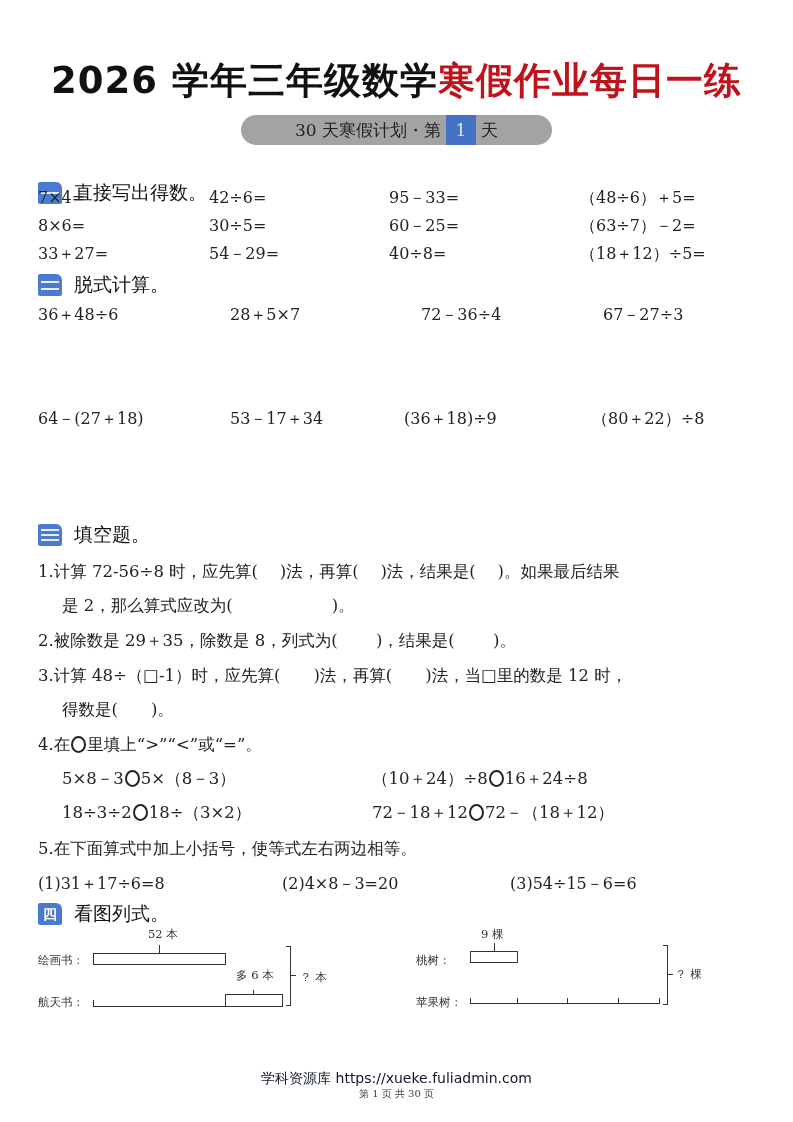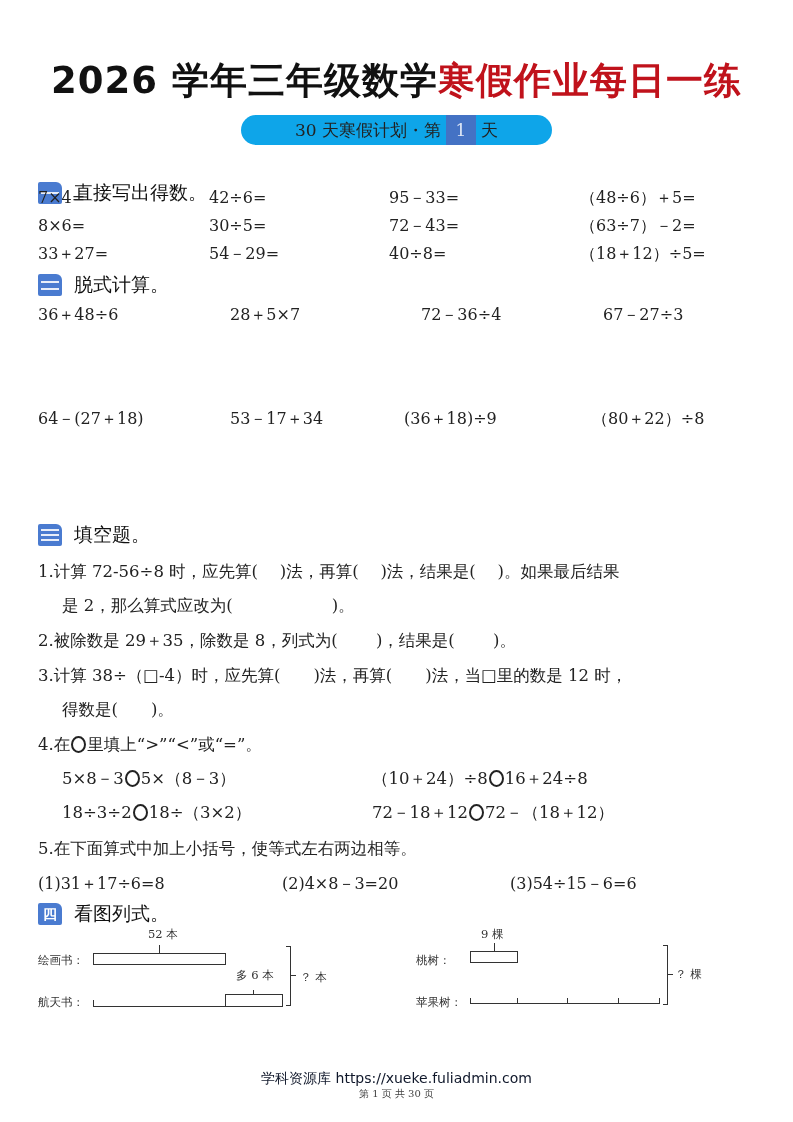--- a/index.html
+++ b/index.html
@@ -9,21 +9,21 @@
     .title {
       position: absolute; left: 0; top: 58px; width: 793px; text-align: center;
       font-family: "DejaVu Sans", "Liberation Sans", sans-serif;
       font-weight: bold; font-size: 37px; letter-spacing: 1px; line-height: 46px;
     }
     .title .black { color: #111; }
     .title .red { color: #c0121b; }
 
     .plan-pill {
       position: absolute; left: 241px; top: 115px; width: 311px; height: 30px;
-      background: #0ea5e9; border-radius: 15px;
+      background: #a3a3a3; border-radius: 15px;
       display: flex; align-items: center; justify-content: center;
       font-size: 17px; color: #222;
     }
     .plan-pill .daybox {
       display: inline-block; background: #4472c4; color: #dfe7f5;
       width: 30px; height: 30px; line-height: 30px; text-align: center; margin: 0 5px;
     }
 
     .sec-head {
       position: absolute; left: 38px; height: 26px; display: flex; align-items: center;
@@ -79,21 +79,21 @@
 </div>
 <div class="row" style="top:187px;">
   <span class="cell" style="left:38px">7×4=</span>
   <span class="cell" style="left:209px">42÷6=</span>
   <span class="cell" style="left:389px">95－33=</span>
   <span class="cell" style="left:580px">（48÷6）＋5=</span>
 </div>
 <div class="row" style="top:215px;">
   <span class="cell" style="left:38px">8×6=</span>
   <span class="cell" style="left:209px">30÷5=</span>
-  <span class="cell" style="left:389px">72－43=</span>
+  <span class="cell" style="left:389px">60－25=</span>
   <span class="cell" style="left:580px">（63÷7）－2=</span>
 </div>
 <div class="row" style="top:243px;">
   <span class="cell" style="left:38px">33＋27=</span>
   <span class="cell" style="left:209px">54－29=</span>
   <span class="cell" style="left:389px">40÷8=</span>
   <span class="cell" style="left:580px">（18＋12）÷5=</span>
 </div>
 
 <div class="sec-head" style="top:272px;">
@@ -120,21 +120,21 @@
   <span class="sec-icon">
       <span class="bar" style="top:5px;"></span>
       <span class="bar" style="top:10px;"></span>
       <span class="bar" style="top:15px;"></span>
     </span>
   <span>填空题。</span>
 </div>
 <div class="para" style="top:561px;">1.计算 72-56÷8 时，应先算(　 )法，再算(　 )法，结果是(　 )。如果最后结果</div>
 <div class="para indent" style="top:595px;">是 2，那么算式应改为(　　　　　　)。</div>
 <div class="para" style="top:630px;">2.被除数是 29＋35，除数是 8，列式为(　　 )，结果是(　　 )。</div>
-<div class="para" style="top:665px;">3.计算 38÷（□-4）时，应先算(　　)法，再算(　　)法，当□里的数是 12 时，</div>
+<div class="para" style="top:665px;">3.计算 48÷（□-1）时，应先算(　　)法，再算(　　)法，当□里的数是 12 时，</div>
 <div class="para indent" style="top:699px;">得数是(　　)。</div>
 <div class="para" style="top:734px;">
   <span>4.在</span><span class="circle"></span><span>里填上“&gt;”“&lt;”或“=”。</span>
 </div>
 <div class="para indent" style="top:768px;">
   <span>5×8－3</span><span class="circle"></span><span>5×（8－3）</span>
 </div>
 <div class="para" style="top:768px; left:372px;">
   <span>（10＋24）÷8</span><span class="circle"></span><span>16＋24÷8</span>
 </div>

